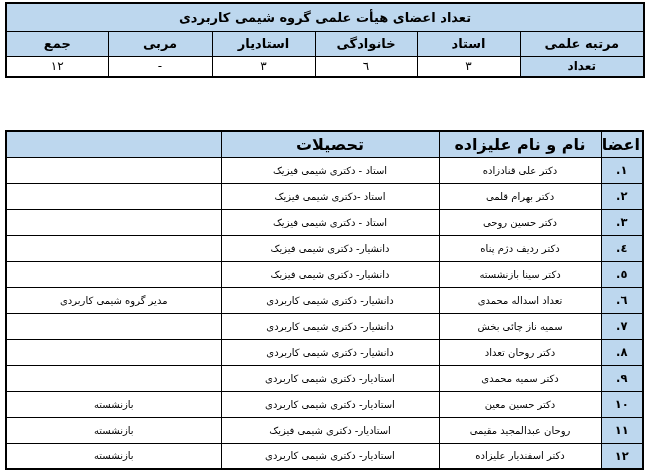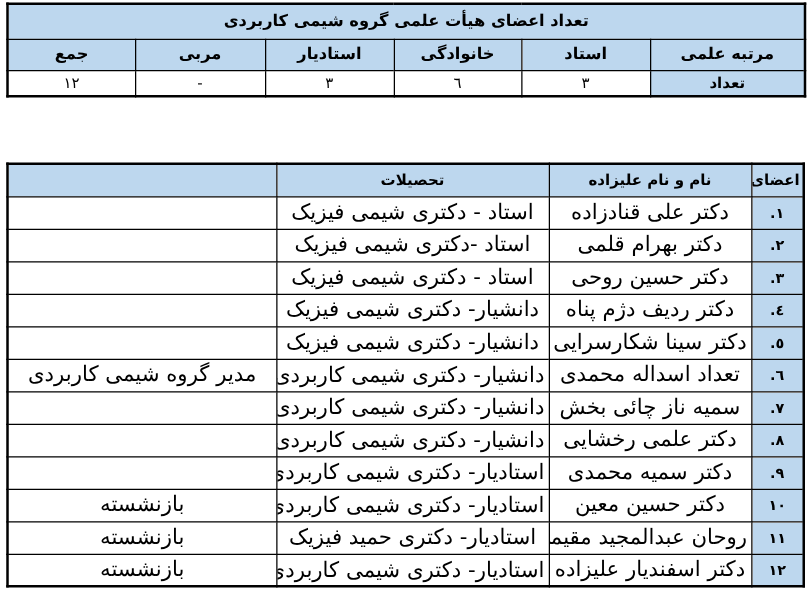--- a/index.html
+++ b/index.html
@@ -48,22 +48,22 @@
     font-weight: normal;
   }
   #summary-table .val-row td.hdr { font-weight: bold; font-size: 12px; margin-left: 40px; }
   
   #members-table {
     position: absolute;
     top: 130px;
     left: 5px;
     width: 637px;
   }
-  #members-table td { height: 26px; font-size: 17px; }
-  #members-table .hdr { font-size: 12px; }
+  #members-table td { height: 26px; font-size: 10px; }
+  #members-table .hdr { font-size: 16px; }
   #members-table td.rownum {
     background: #bdd7ee;
     font-weight: bold;
     font-size: 11.5px;
   }
 </style>
 </head>
 <body>
 
 <table id="summary-table">
@@ -132,58 +132,58 @@
     <td></td>
   </tr>
   <tr>
     <td class="rownum">٤.</td>
     <td>دکتر ردیف دژم پناه</td>
     <td>دانشیار- دکتری شیمی فیزیک</td>
     <td></td>
   </tr>
   <tr>
     <td class="rownum">٥.</td>
-    <td>دکتر سینا شکارسرایی</td>
+    <td>دکتر سینا بازنشسته</td>
     <td>دانشیار- دکتری شیمی فیزیک</td>
     <td></td>
   </tr>
   <tr>
     <td class="rownum">٦.</td>
     <td>تعداد اسداله محمدی</td>
     <td>دانشیار- دکتری شیمی کاربردی</td>
     <td>مدیر گروه شیمی کاربردی</td>
   </tr>
   <tr>
     <td class="rownum">٧.</td>
     <td>سمیه ناز چائی بخش</td>
     <td>دانشیار- دکتری شیمی کاربردی</td>
     <td></td>
   </tr>
   <tr>
     <td class="rownum">٨.</td>
-    <td>دکتر علمی رخشایی</td>
+    <td>دکتر روحان تعداد</td>
     <td>دانشیار- دکتری شیمی کاربردی</td>
     <td></td>
   </tr>
   <tr>
     <td class="rownum">٩.</td>
     <td>دکتر سمیه محمدی</td>
     <td>استادیار- دکتری شیمی کاربردی</td>
     <td></td>
   </tr>
   <tr>
     <td class="rownum">١٠</td>
     <td>دکتر حسین معین</td>
     <td>استادیار- دکتری شیمی کاربردی</td>
     <td>بازنشسته</td>
   </tr>
   <tr>
     <td class="rownum">١١</td>
     <td>روحان عبدالمجید مقیمی</td>
-    <td>استادیار- دکتری حمید فیزیک</td>
+    <td>استادیار- دکتری شیمی فیزیک</td>
     <td>بازنشسته</td>
   </tr>
   <tr>
     <td class="rownum">١٢</td>
     <td>دکتر اسفندیار علیزاده</td>
     <td>استادیار- دکتری شیمی کاربردی</td>
     <td>بازنشسته</td>
   </tr>
 </tbody>
   </table>

